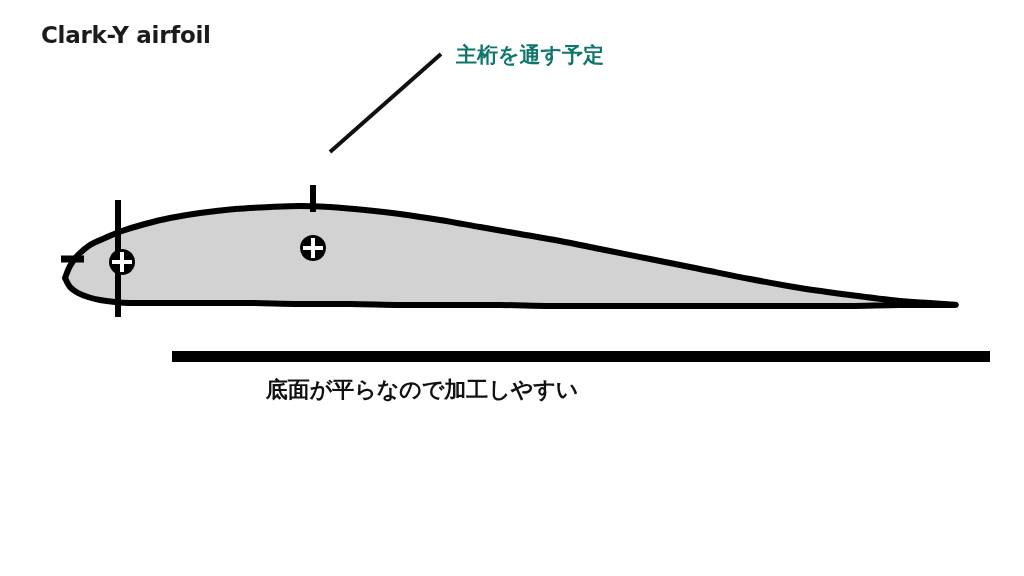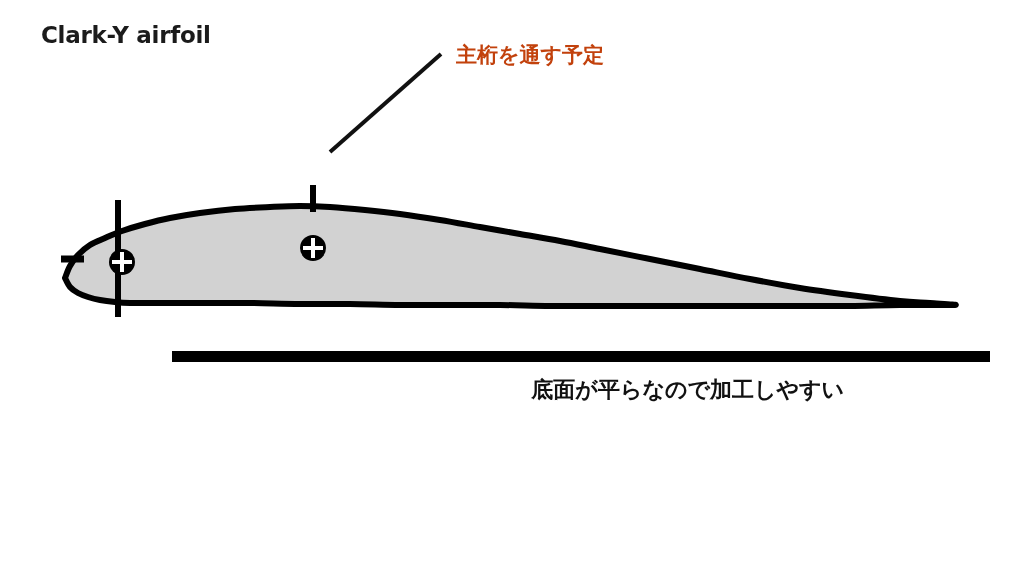--- a/index.html
+++ b/index.html
@@ -33,30 +33,30 @@
     color: #1b1b1b;
     white-space: nowrap;
     font-family: "DejaVu Sans", "Liberation Sans", sans-serif;
   }
   .callout-label {
     position: absolute;
     left: 456px;
     top: 41px;
     font-size: 21px;
     font-weight: 700;
-    color: #c2410c;
+    color: #0f766e;
     white-space: nowrap;
     font-family: "DejaVu Sans", "Liberation Sans", sans-serif;
   }
   .bottom-caption {
     position: absolute;
     left: 0;
     top: 375px;
     width: 844px;
-    text-align: right;
+    text-align: center;
     font-size: 22px;
     font-weight: 700;
     color: #111111;
     white-space: nowrap;
     font-family: "DejaVu Sans", "Liberation Sans", sans-serif;
   }
 </style>
 </head>
 <body>
 

